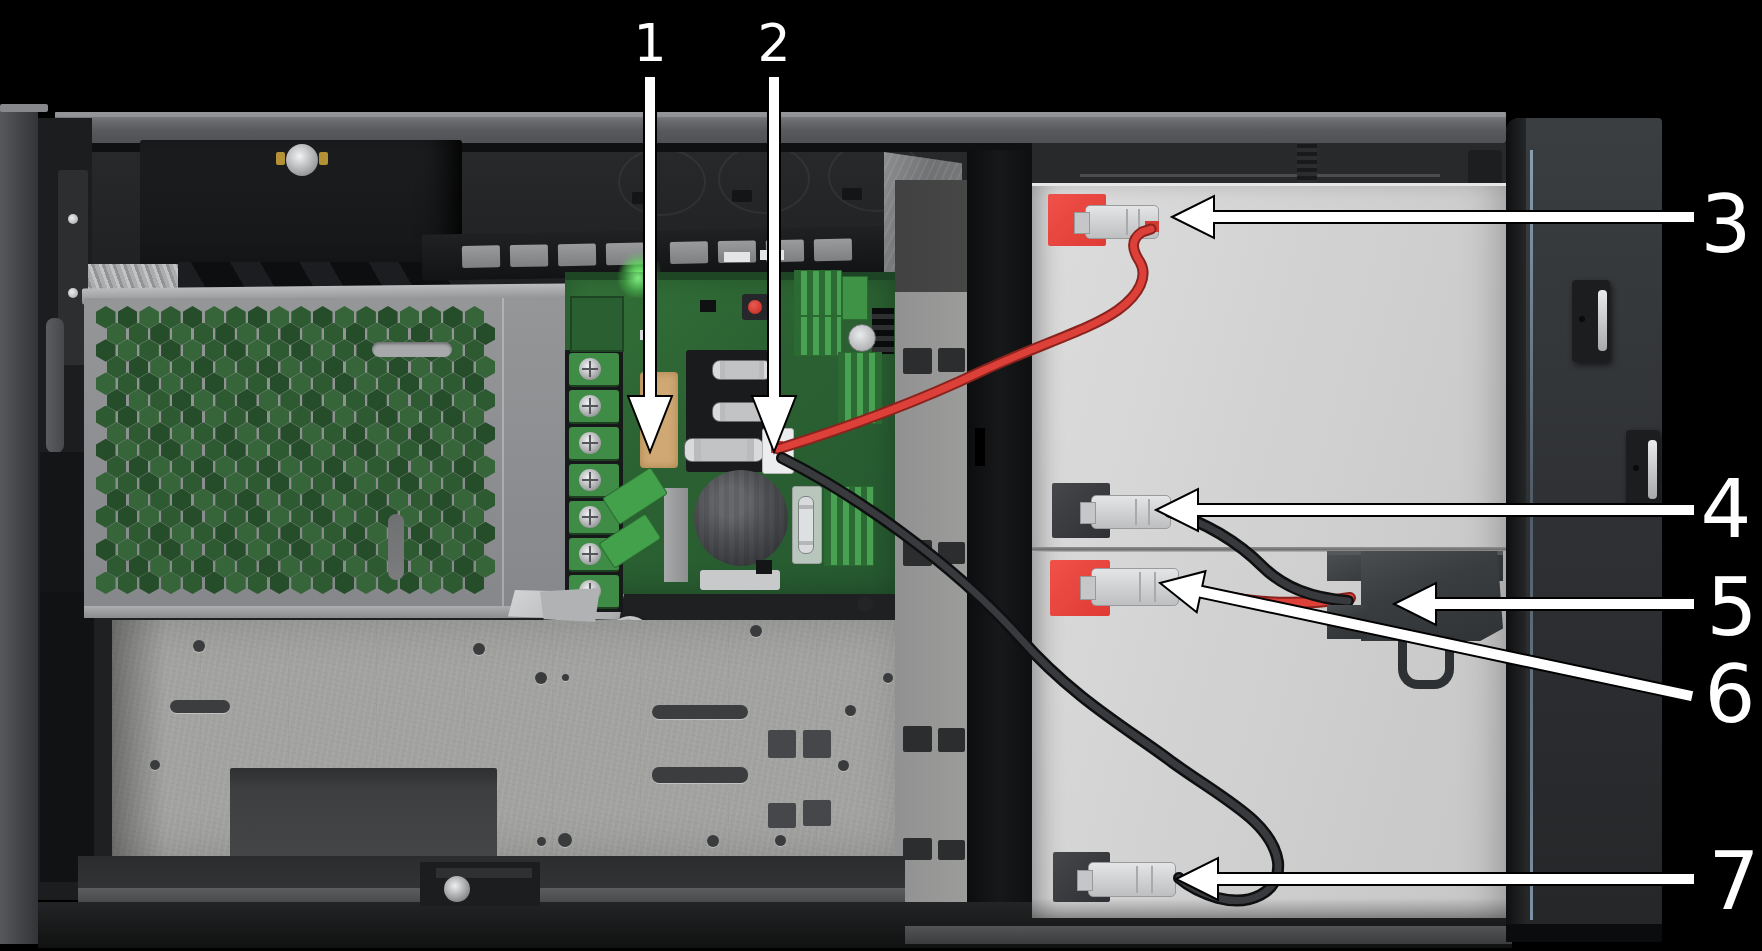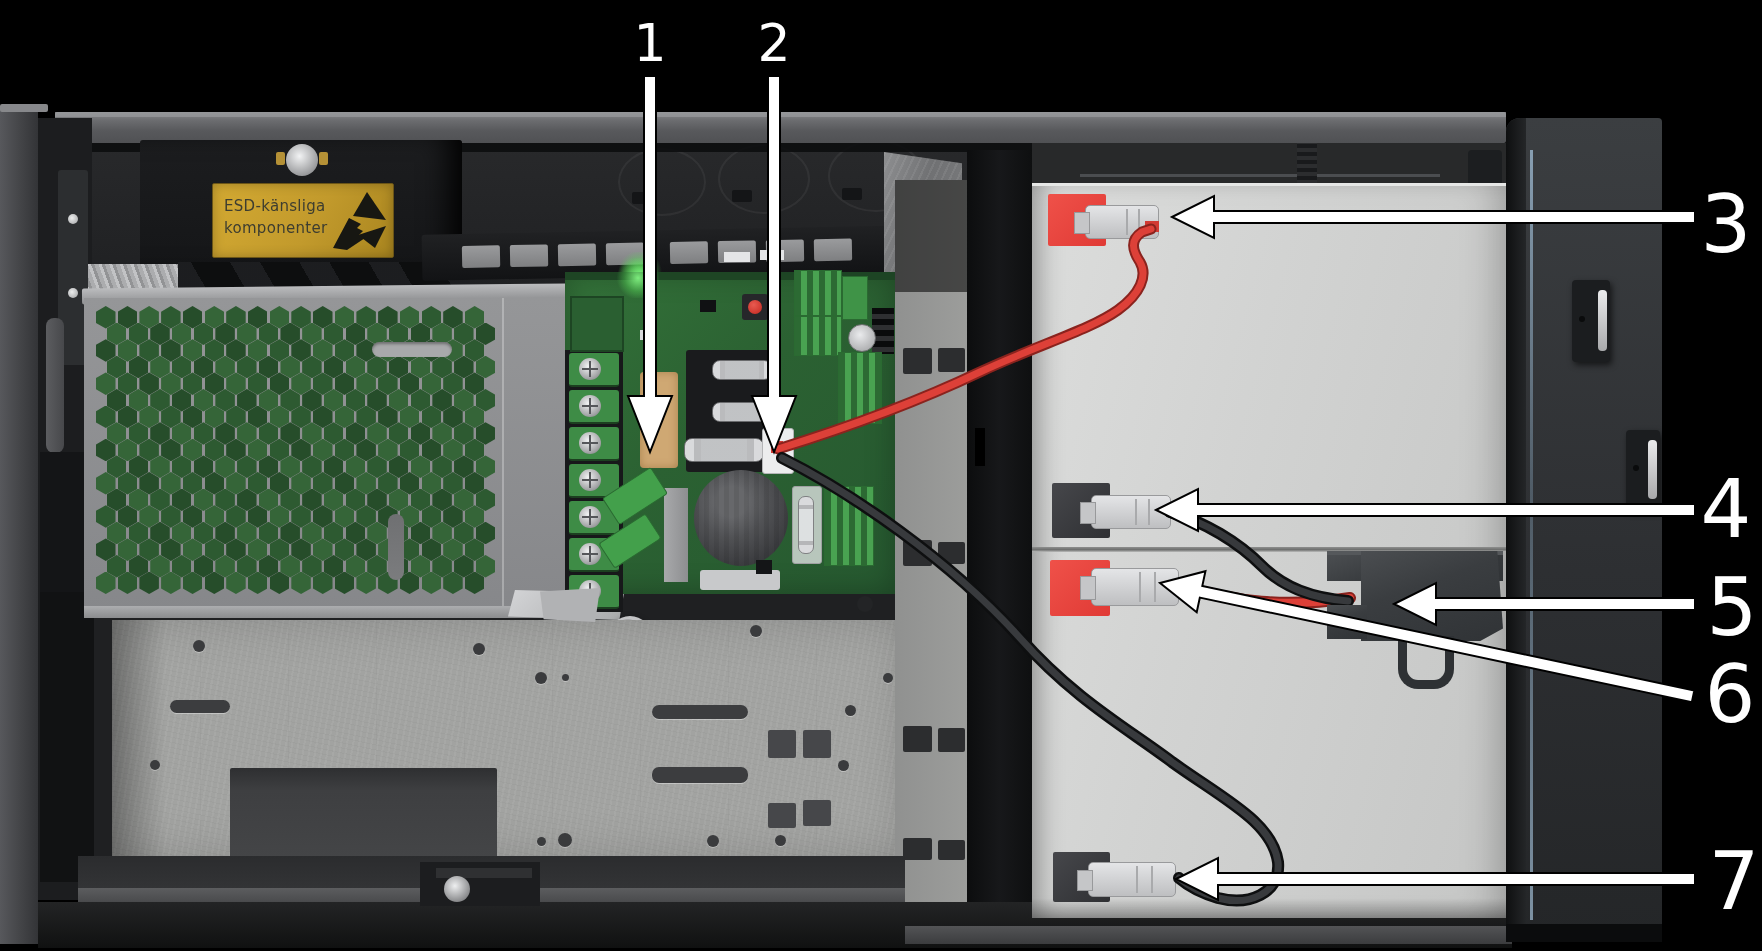--- a/index.html
+++ b/index.html
@@ -240,29 +240,20 @@
   <div class="abs" id="left-door-top"></div>
   <div class="abs" id="left-wall"></div>
   <div class="abs" id="lw-rail"></div>
   <div class="abs lw-screw" style="left:68px;top:214px;"></div>
   <div class="abs lw-screw" style="left:68px;top:288px;"></div>
   <div class="abs" id="lw-rod"></div>
   <div class="abs" id="lw-block"></div>
   <div class="abs" id="lw-low"></div>
 
   <div class="abs" id="esd-box"></div>
-  <div class="abs" id="esd-label">
-    <span class="esd-line" id="esd-l1">ESD-känsliga</span>
-    <span class="esd-line" id="esd-l2">komponenter</span>
-    <svg id="esd-sym" viewBox="0 0 56 60">
-      <polygon points="36,2 55,30 22,26" fill="#171712"></polygon>
-      <polygon points="55,36 44,58 27,45" fill="#171712"></polygon>
-      <polygon points="2,58 18,28 30,34 26,38 32,41 28,45 34,48 16,60" fill="#171712"></polygon>
-    </svg>
-  </div>
   <div class="abs" id="esd-screw"></div>
   <div class="abs screw-wing" style="left:276px;top:152px;"></div>
   <div class="abs screw-wing" style="left:319px;top:152px;"></div>
   <div class="abs" id="foil"></div>
   <div class="abs" id="fan"></div>
   <div class="abs" id="fan-blades"></div>
 
   <div class="abs" id="rail">
       <div class="rail-slot" style="left: 40px;"></div>
       <div class="rail-slot" style="left: 88px;"></div>

